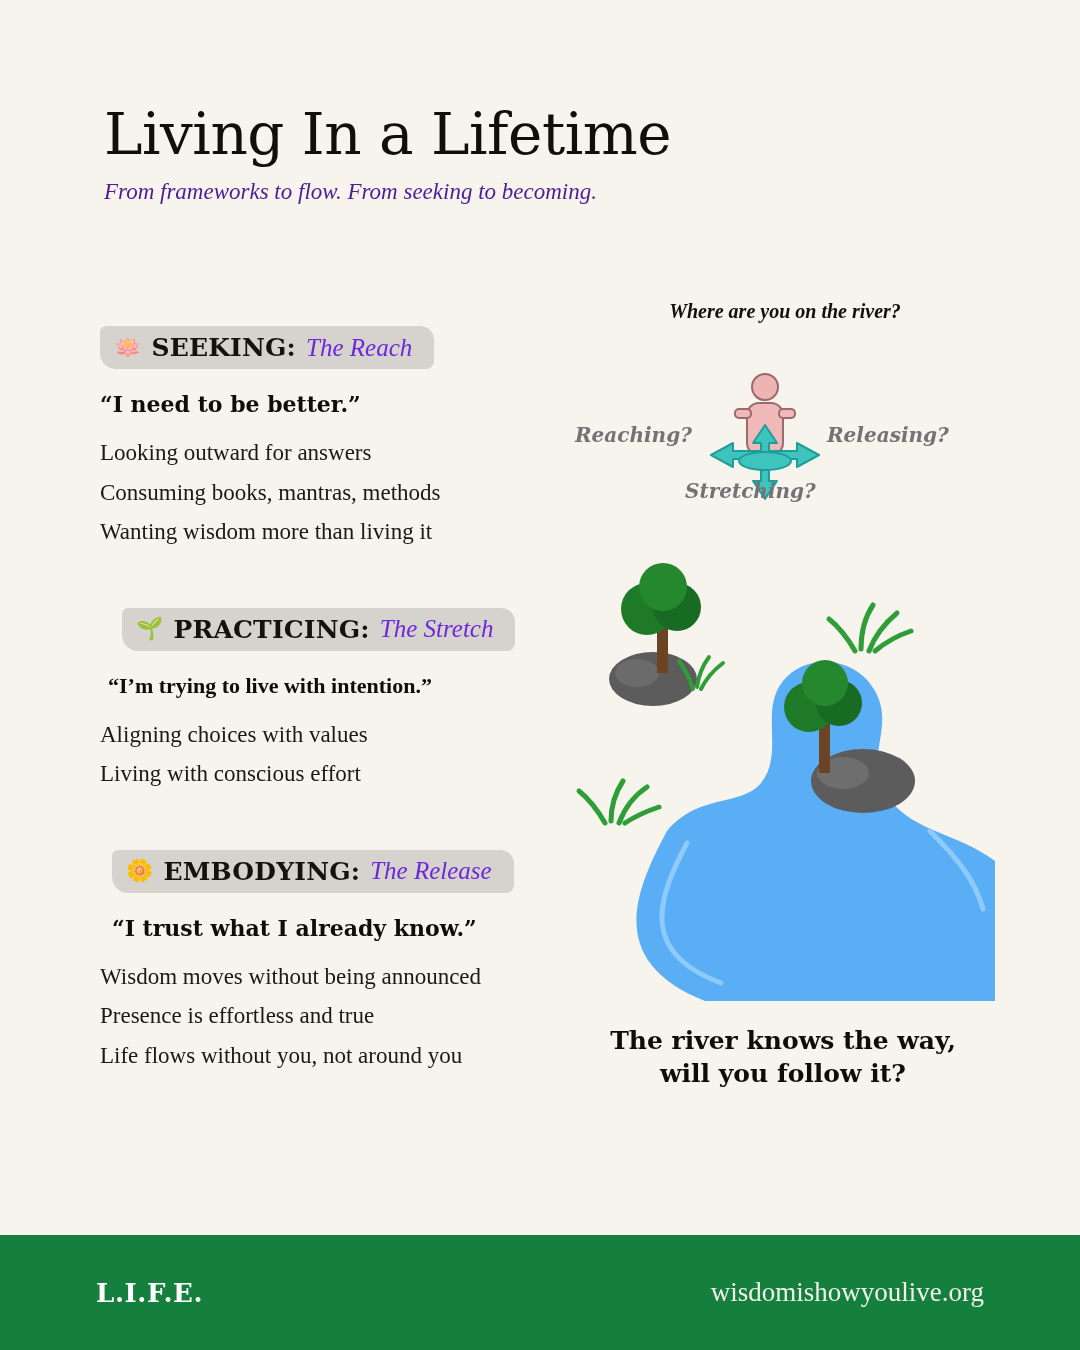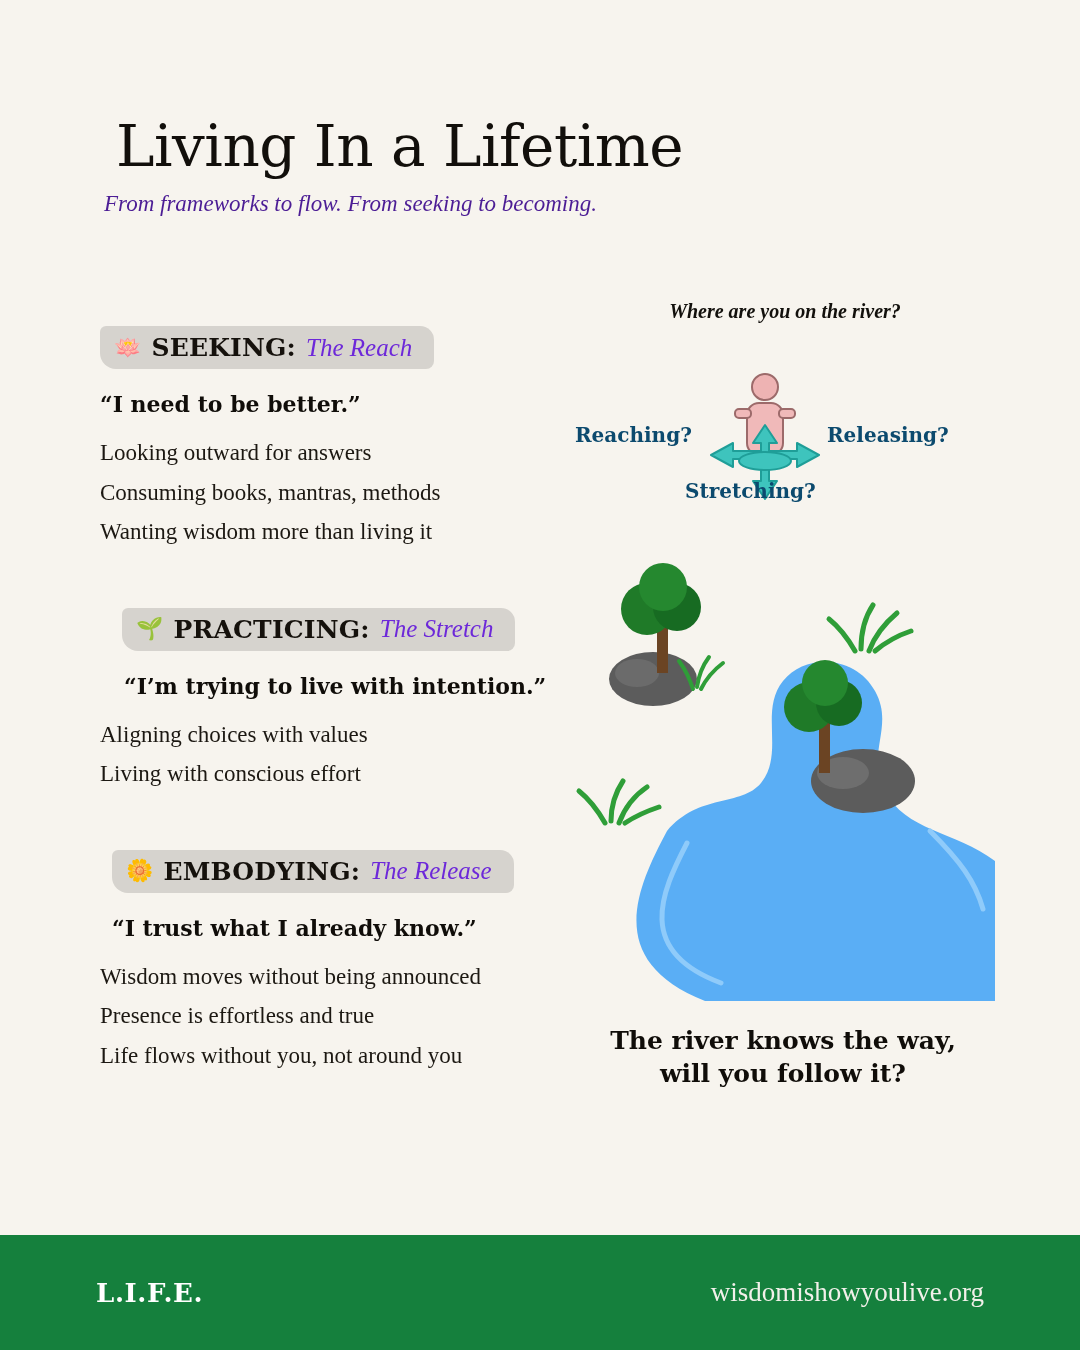--- a/index.html
+++ b/index.html
@@ -28,21 +28,21 @@
     top: 104px;
     width: 880px;
   }
   .title {
     font-family: "DejaVu Serif", "Liberation Serif", serif;
     font-size: 58px;
     line-height: 1.05;
     letter-spacing: -0.5px;
     font-weight: 400;
     color: #120f0b;
-    margin: 12px;
+    margin: 0;
   }
   .subtitle {
     font-family: "Liberation Serif", serif;
     font-style: italic;
     font-size: 23px;
     color: #4c1d95;
     margin-top: 14px;
   }
 
   
@@ -83,21 +83,21 @@
     color: #6d28d9;
   }
   .stage-quote {
     font-family: "DejaVu Serif", "Liberation Serif", serif;
     font-weight: bold;
     font-size: 22px;
     margin-top: 22px;
     margin-bottom: 16px;
     color: #100d09;
   }
-  .stage-quote.q-indent { margin-left: 24px; }
+  .stage-quote.q-indent { margin-left: 8px; font-family: Liberation Serif, serif; }
   .stage-quote.q-indent-sm { margin-left: 12px; }
   .stage-list {
     list-style: none;
     margin: 0;
     padding: 0;
   }
   .stage-list li {
     font-family: "Liberation Serif", serif;
     font-size: 23px;
     line-height: 1.72;
@@ -123,23 +123,24 @@
   }
   .compass {
     position: relative;
     width: 420px;
     height: 190px;
     margin-top: 8px;
   }
   .compass-label {
     position: absolute;
     font-family: "DejaVu Serif", "Liberation Serif", serif;
+    font-style: italic;
     font-weight: bold;
     font-size: 20px;
-    color: #0c4a6e;
+    color: #737373;
     white-space: nowrap;
   }
   .lbl-left { left: 0px; top: 92px; }
   .lbl-right { left: 252px; top: 92px; }
   .lbl-bottom { left: 110px; top: 148px; }
 
   .river-wrap {
     position: relative;
     width: 420px;
     height: 470px;

